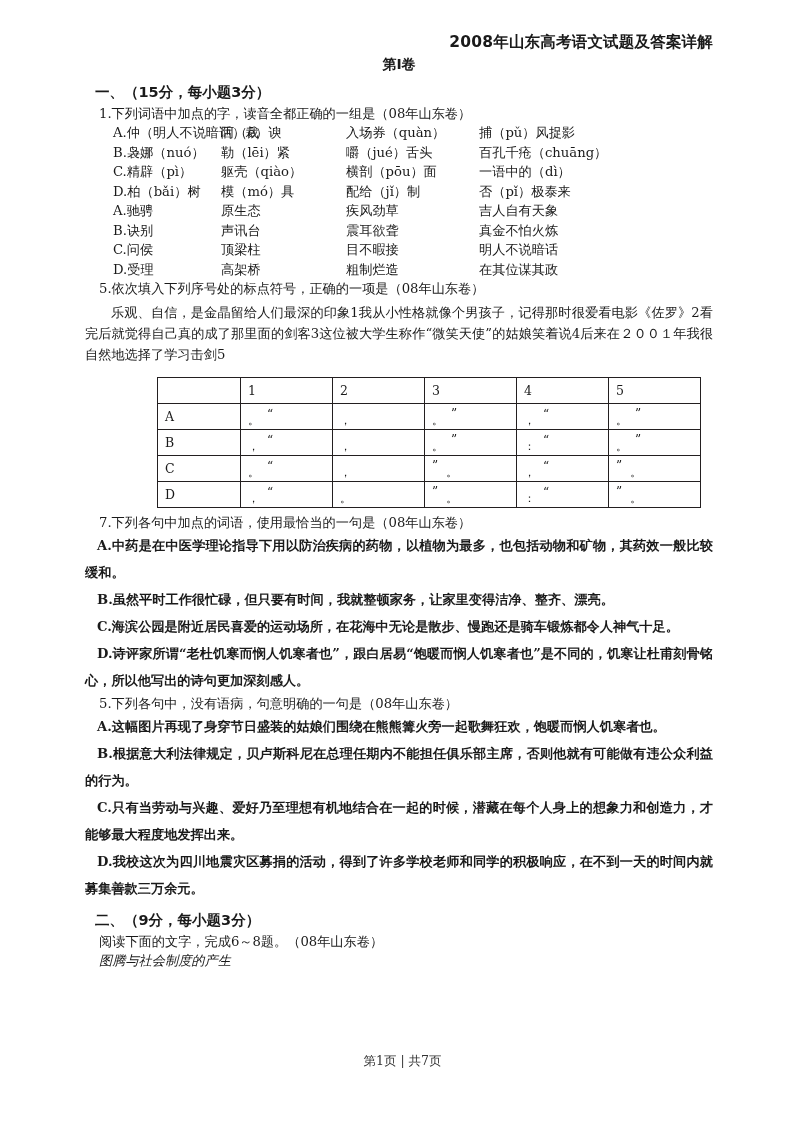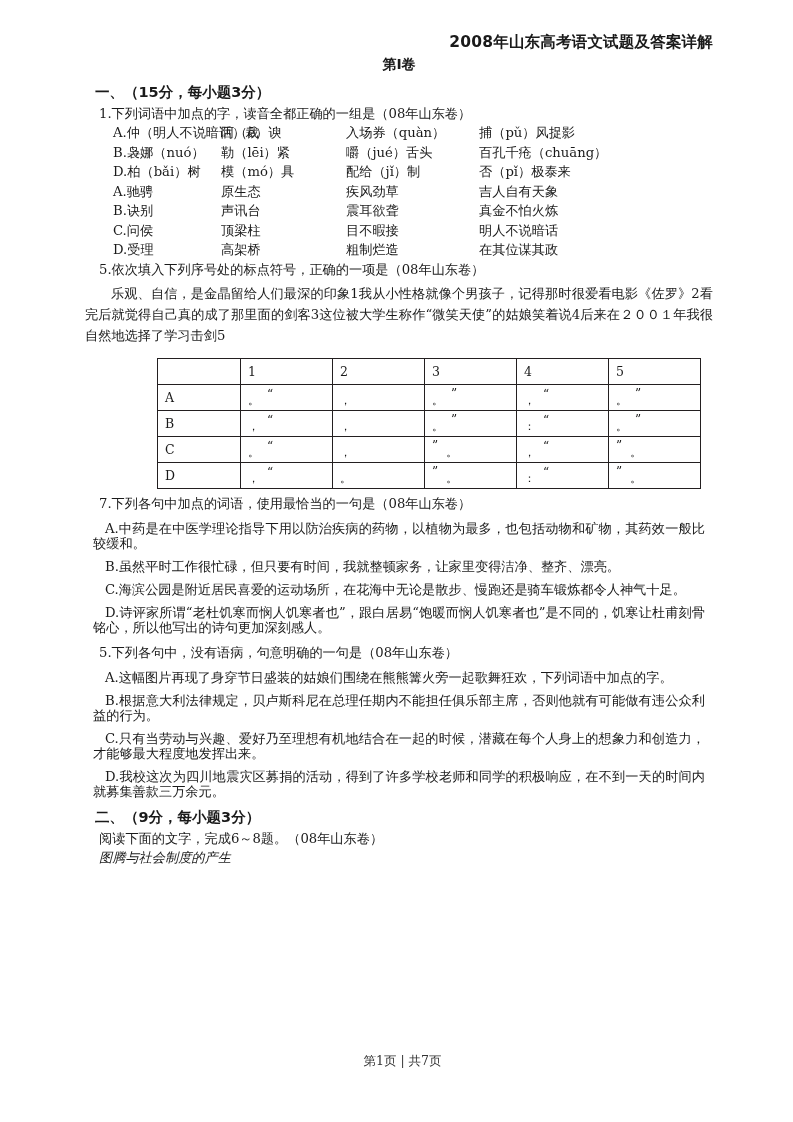--- a/index.html
+++ b/index.html
@@ -69,25 +69,26 @@
   .para {
     font-size: 13.2px;
     line-height: 21px;
     margin: 4px 0 0 0;
     text-indent: 26px;
     text-align: justify;
     word-break: break-all;
   }
   .opt-para {
     font-size: 13.2px;
-    line-height: 15px;
-    margin: 8px;
+    line-height: 27px;
+    margin: 0;
     text-indent: 12px;
     text-align: justify;
     word-break: break-all;
+    font-weight: bold;
   }
   .spacer-sm { height: 5px; }
 
   table.punct {
     border-collapse: collapse;
     margin: 12px 0 0 72px;
     width: 498px;
     table-layout: fixed;
   }
   table.punct td, table.punct th {
@@ -140,20 +141,23 @@
 
   <div class="sec-head">一、（15分，每小题3分）</div>
 
   <div class="q-stem">1.下列词语中加点的字，读音全都正确的一组是（08年山东卷）</div>
 
   <div class="opt-row" style="margin-top: 0px;">
     <span class="col c1"><span>A.</span><span>仲（明人不说暗话）裁</span></span><span class="col c2">阿（ē）谀</span><span class="col c3">入场券（quàn）</span><span class="col c4">捕（pǔ）风捉影</span>
   </div>
   <div class="opt-row">
     <span class="col c1"><span>B.</span><span>袅娜（nuó）</span></span><span class="col c2">勒（lēi）紧</span><span class="col c3">嚼（jué）舌头</span><span class="col c4">百孔千疮（chuāng）</span>
+  </div>
+  <div class="opt-row">
+    <span class="col c1"><span>C.</span><span>精辟（pì）</span></span><span class="col c2">躯壳（qiào）</span><span class="col c3">横剖（pōu）面</span><span class="col c4">一语中的（dì）</span>
   </div>
   <div class="opt-row">
     <span class="col c1"><span>D.</span><span>柏（bǎi）树</span></span><span class="col c2">模（mó）具</span><span class="col c3">配给（jǐ）制</span><span class="col c4">否（pǐ）极泰来</span>
   </div>
 
   <div class="opt-row">
     <span class="col c1"><span>A.</span><span>驰骋</span></span><span class="col c2">原生态</span><span class="col c3">疾风劲草</span><span class="col c4">吉人自有天象</span>
   </div>
   <div class="opt-row">
     <span class="col c1"><span>B.</span><span>诀别</span></span><span class="col c2">声讯台</span><span class="col c3">震耳欲聋</span><span class="col c4">真金不怕火炼</span>
@@ -217,21 +221,21 @@
 
   <div class="spacer-sm"></div>
 
   <div class="q-stem">7.下列各句中加点的词语，使用最恰当的一句是（08年山东卷）</div>
   <div class="opt-para">A.中药是在中医学理论指导下用以防治疾病的药物，以植物为最多，也包括动物和矿物，其药效一般比较缓和。</div>
   <div class="opt-para">B.虽然平时工作很忙碌，但只要有时间，我就整顿家务，让家里变得洁净、整齐、漂亮。</div>
   <div class="opt-para">C.海滨公园是附近居民喜爱的运动场所，在花海中无论是散步、慢跑还是骑车锻炼都令人神气十足。</div>
   <div class="opt-para">D.诗评家所谓“老杜饥寒而悯人饥寒者也”，跟白居易“饱暖而悯人饥寒者也”是不同的，饥寒让杜甫刻骨铭心，所以他写出的诗句更加深刻感人。</div>
 
   <div class="q-stem">5.下列各句中，没有语病，句意明确的一句是（08年山东卷）</div>
-  <div class="opt-para">A.这幅图片再现了身穿节日盛装的姑娘们围绕在熊熊篝火旁一起歌舞狂欢，下列词语中加点的字。</div>
+  <div class="opt-para">A.这幅图片再现了身穿节日盛装的姑娘们围绕在熊熊篝火旁一起歌舞狂欢，饱暖而悯人饥寒者也。</div>
   <div class="opt-para">B.根据意大利法律规定，贝卢斯科尼在总理任期内不能担任俱乐部主席，否则他就有可能做有违公众利益的行为。</div>
   <div class="opt-para">C.只有当劳动与兴趣、爱好乃至理想有机地结合在一起的时候，潜藏在每个人身上的想象力和创造力，才能够最大程度地发挥出来。</div>
   <div class="opt-para">D.我校这次为四川地震灾区募捐的活动，得到了许多学校老师和同学的积极响应，在不到一天的时间内就募集善款三万余元。</div>
 
   <div class="sec-head">二、（9分，每小题3分）</div>
   <div class="q-stem">阅读下面的文字，完成6～8题。（08年山东卷）</div>
   <div class="kai">图腾与社会制度的产生</div>
 
   <div class="footer">第1页 | 共7页</div>
 </div>

